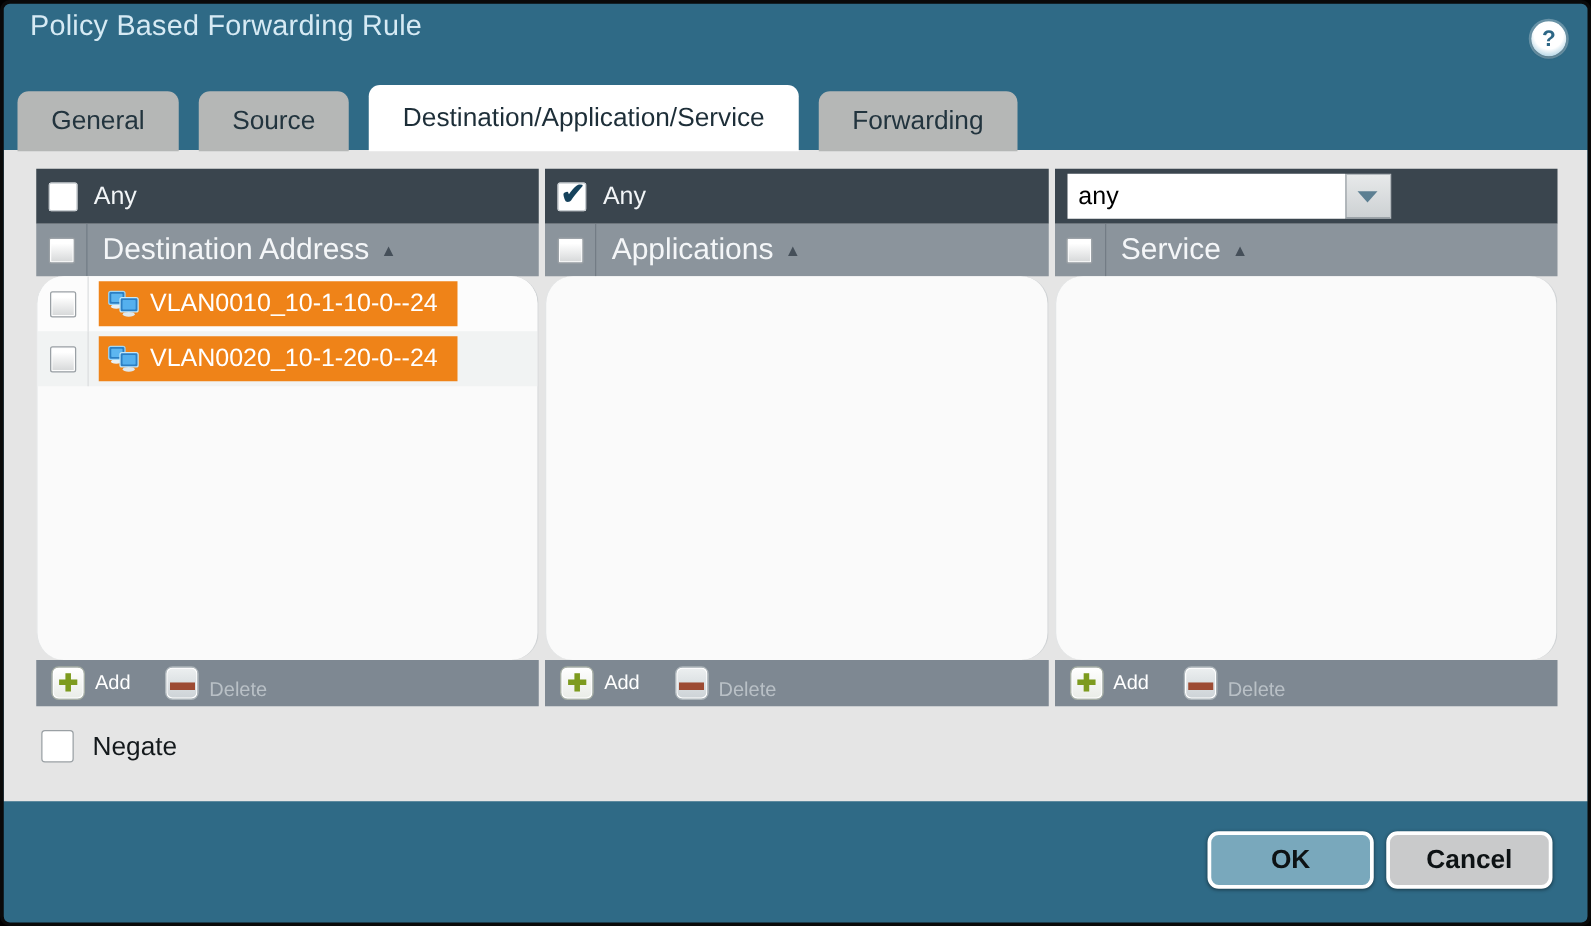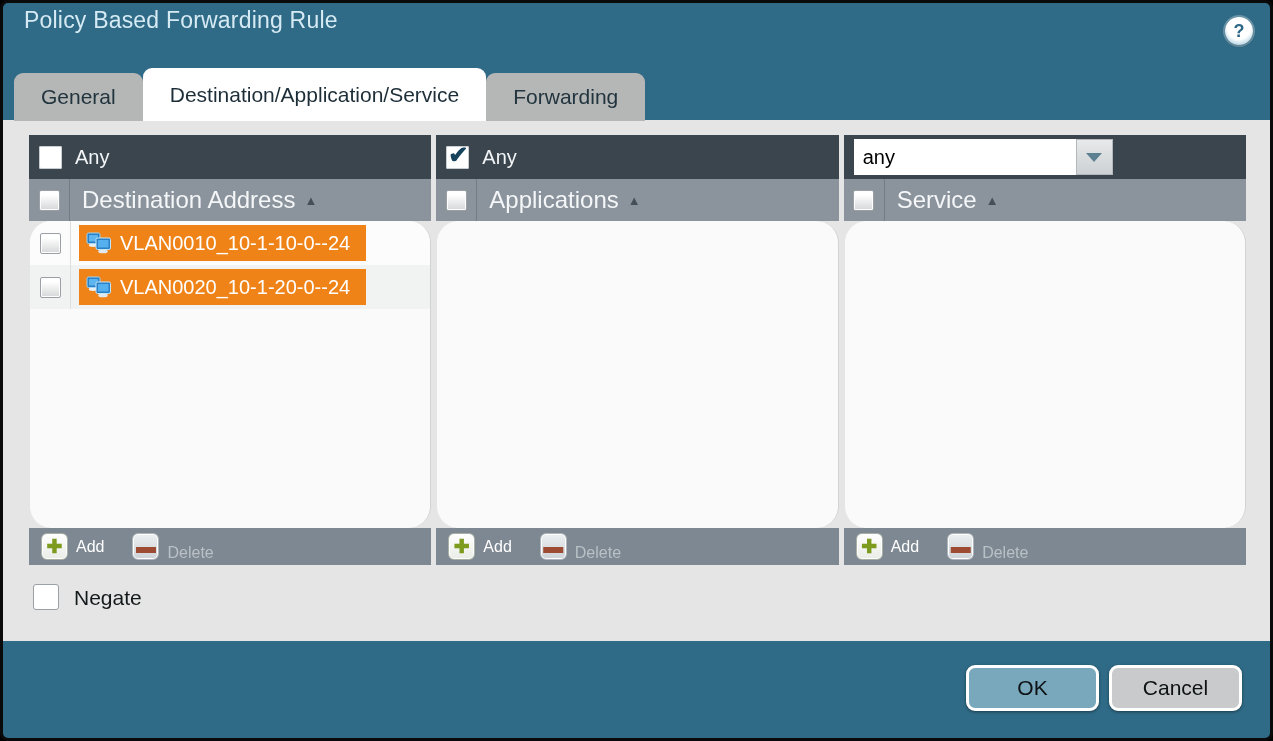--- a/index.html
+++ b/index.html
@@ -11,21 +11,21 @@
   .titlebar{position:absolute;top:0;left:0;right:0;height:62px;}
   .title{position:absolute;left:21px;top:4px;font-size:23px;color:#d6eaf4;letter-spacing:.2px;}
   .help{
     position:absolute;top:14px;right:17px;width:28px;height:28px;border-radius:50%;
     background:radial-gradient(circle at 50% 38%,#ffffff 52%,#b9d8e7 78%,#8cb8cf);
     box-shadow:0 0 0 2px rgba(255,255,255,.28), 0 1px 2px rgba(0,0,0,.35);
     display:flex;align-items:center;justify-content:center;
     color:#2d6786;font-weight:bold;font-size:18px;cursor:pointer;
   }
   
-  .tabs{position:absolute;top:65px;left:11px;height:53px;display:flex;align-items:flex-end;gap:0;z-index:3;}
+  .tabs{position:absolute;top:65px;left:11px;height:53px;display:flex;align-items:flex-end;gap:16px;z-index:3;}
   .tab{
     background:#b5b7b6;color:#22343e;font-size:21px;height:48px;line-height:48px;
     padding:0 27px;border-radius:9px 9px 0 0;cursor:pointer;white-space:nowrap;
   }
   .tab.active{background:#ffffff;height:53px;line-height:53px;color:#1d2e38;}
   
   .content{position:absolute;top:117px;left:0;right:0;height:521px;background:#e5e5e5;z-index:2;}
   .cols{display:flex;gap:5px;padding:15px 24px 0 26px;}
   .col{flex:1;height:430px;display:flex;flex-direction:column;min-width:0;}
   .col-top{height:44px;background:#3a454e;display:flex;align-items:center;padding:0 10px;flex:none;}
@@ -69,38 +69,39 @@
   .negate-label{font-size:21px;color:#14191c;}
   
   .dropdown{display:flex;align-items:center;height:36px;cursor:pointer;}
   .dd-value{width:222px;height:36px;background:#ffffff;display:flex;align-items:center;padding-left:9px;font-size:20px;color:#000;box-sizing:border-box;}
   .dd-btn{width:37px;height:36px;background:linear-gradient(180deg,#e7e9ea,#cdd1d3);border:1px solid #b2b8bc;box-sizing:border-box;display:flex;align-items:center;justify-content:center;}
   .dd-btn .tri{width:0;height:0;border-left:8px solid transparent;border-right:8px solid transparent;border-top:9px solid #5c7f92;}
   
   .footer-btn{
     position:absolute;top:662px;height:46px;width:133px;border-radius:9px;border:3px solid #ffffff;
     box-sizing:border-box;display:flex;align-items:center;justify-content:center;
-    font-size:21px;color:#0d1214;cursor:pointer;box-shadow:0 1px 3px rgba(0,0,0,.45);
+    font-size:21px;color:#0d1214;cursor:pointer;box-shadow:0 1px 3px rgba(0,0,0,.45);font-weight:bold;
   }
   .btn-ok{right:171px;background:#79a8bc;}
   .btn-cancel{right:28px;background:#c9cacb;}
   .icon-net{flex:none;display:block;}
 </style>
 </head>
 <body>
 
 <div class="dialog">
 
   <div class="titlebar">
     <div class="title">Policy Based Forwarding Rule</div>
     <div class="help">?</div>
   </div>
 
   <div class="tabs">
     <div class="tab">General</div>
+    <div class="tab">Source</div>
     <div class="tab active">Destination/Application/Service</div>
     <div class="tab">Forwarding</div>
   </div>
 
   <div class="content">
     <div class="cols">
 
       <div class="col">
         <div class="col-top">
           <div class="cb-any"></div>

